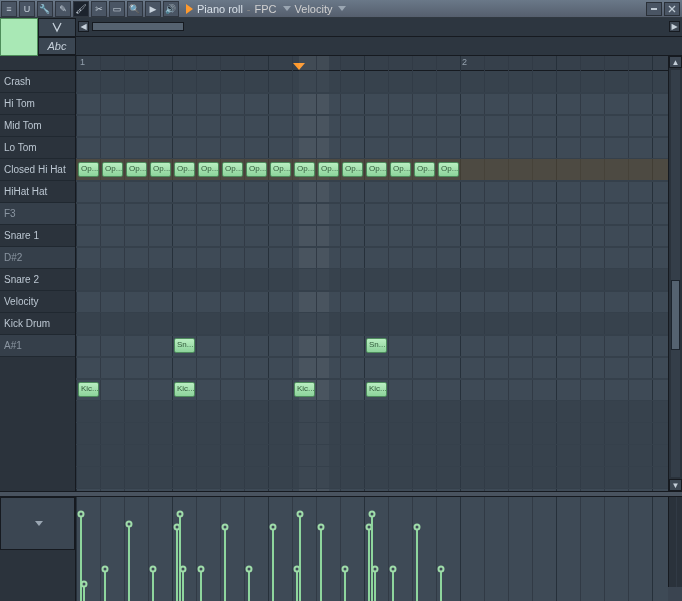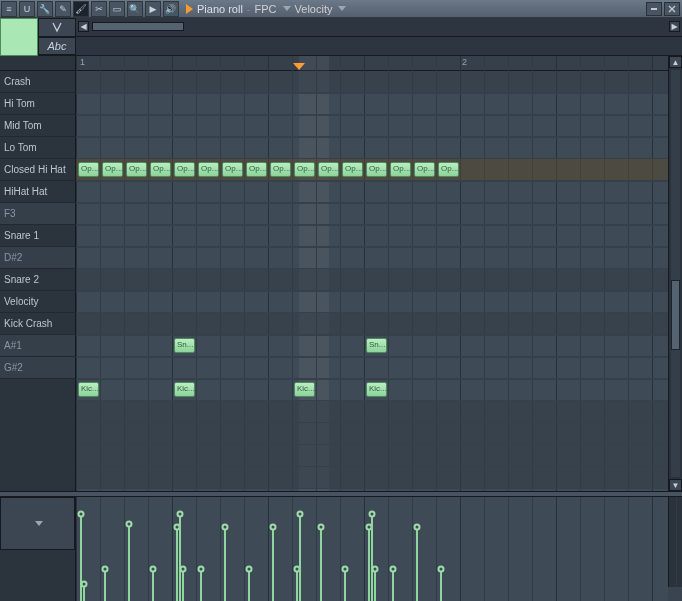--- a/index.html
+++ b/index.html
@@ -134,23 +134,22 @@
         <div class="krow">Hi Tom</div>
         <div class="krow">Mid Tom</div>
         <div class="krow">Lo Tom</div>
         <div class="krow">Closed Hi Hat</div>
         <div class="krow">HiHat Hat</div>
         <div class="krow dim">F3</div>
         <div class="krow">Snare 1</div>
         <div class="krow dim">D#2</div>
         <div class="krow">Snare 2</div>
         <div class="krow">Velocity</div>
-        <div class="krow">Kick Crash</div>
+        <div class="krow">Kick Drum</div>
         <div class="krow dim">A#1</div>
-        <div class="krow dim">G#2</div>
       </div>
   </div>
   <div class="grid" id="grid">
     <div class="ruler" id="ruler">
       <div class="play-tri"></div>
     <span class="mk" style="left: 4px;">1</span>
         <span class="mk" style="left: 386px;">2</span>
       </div>
     <div class="loop-col"></div>
   <div class="gv maj" style="left: 0px;"></div>

